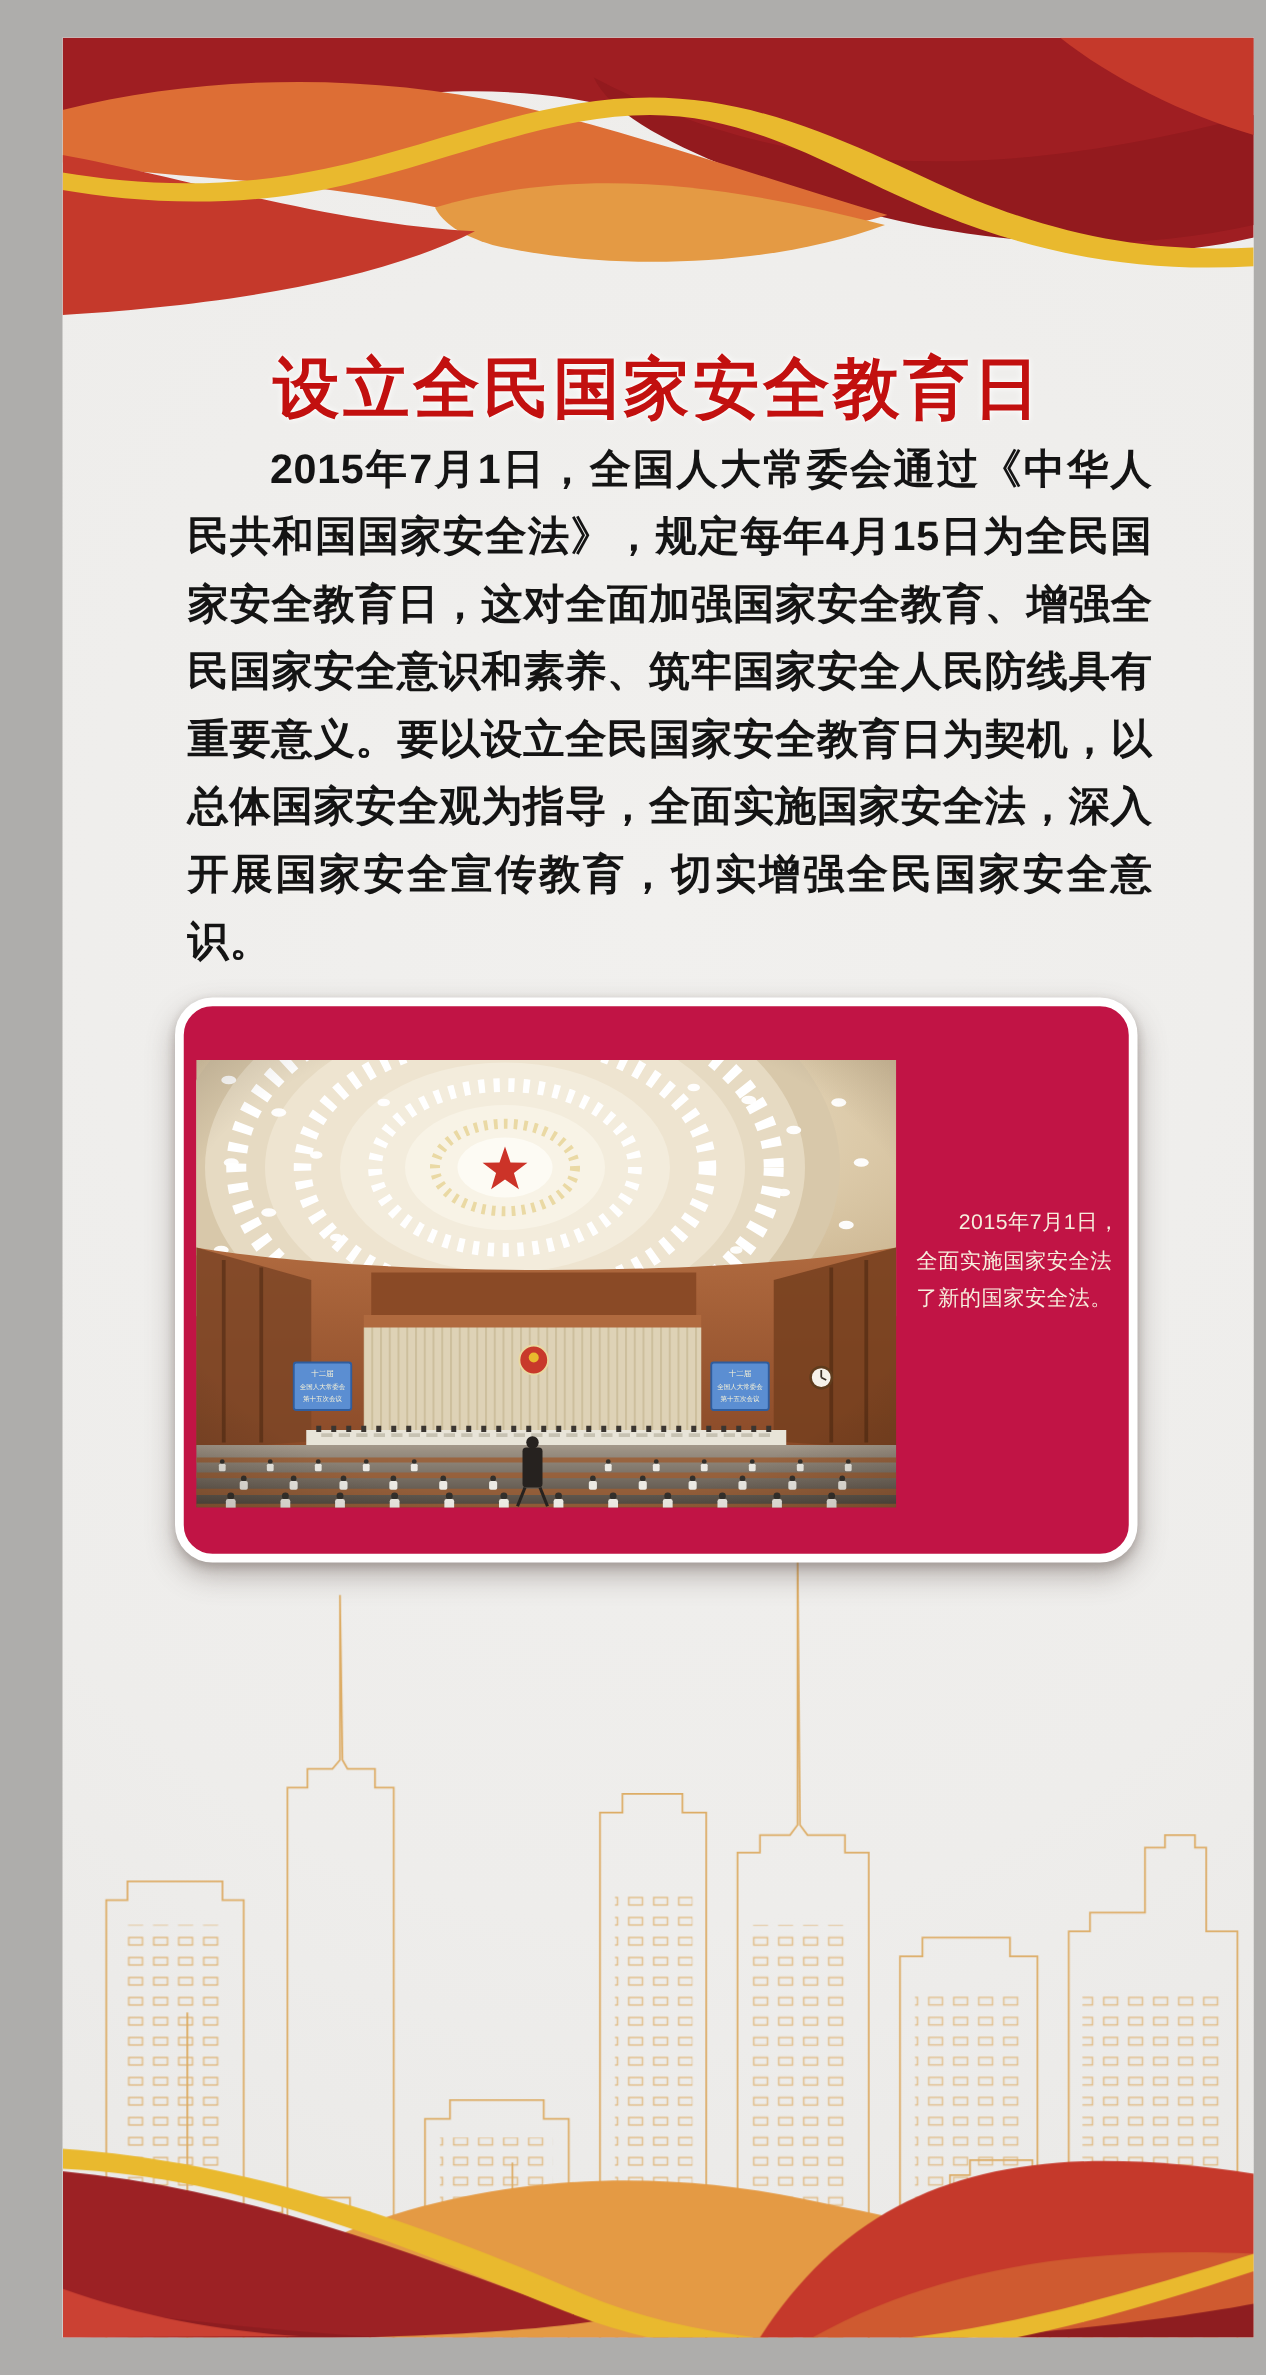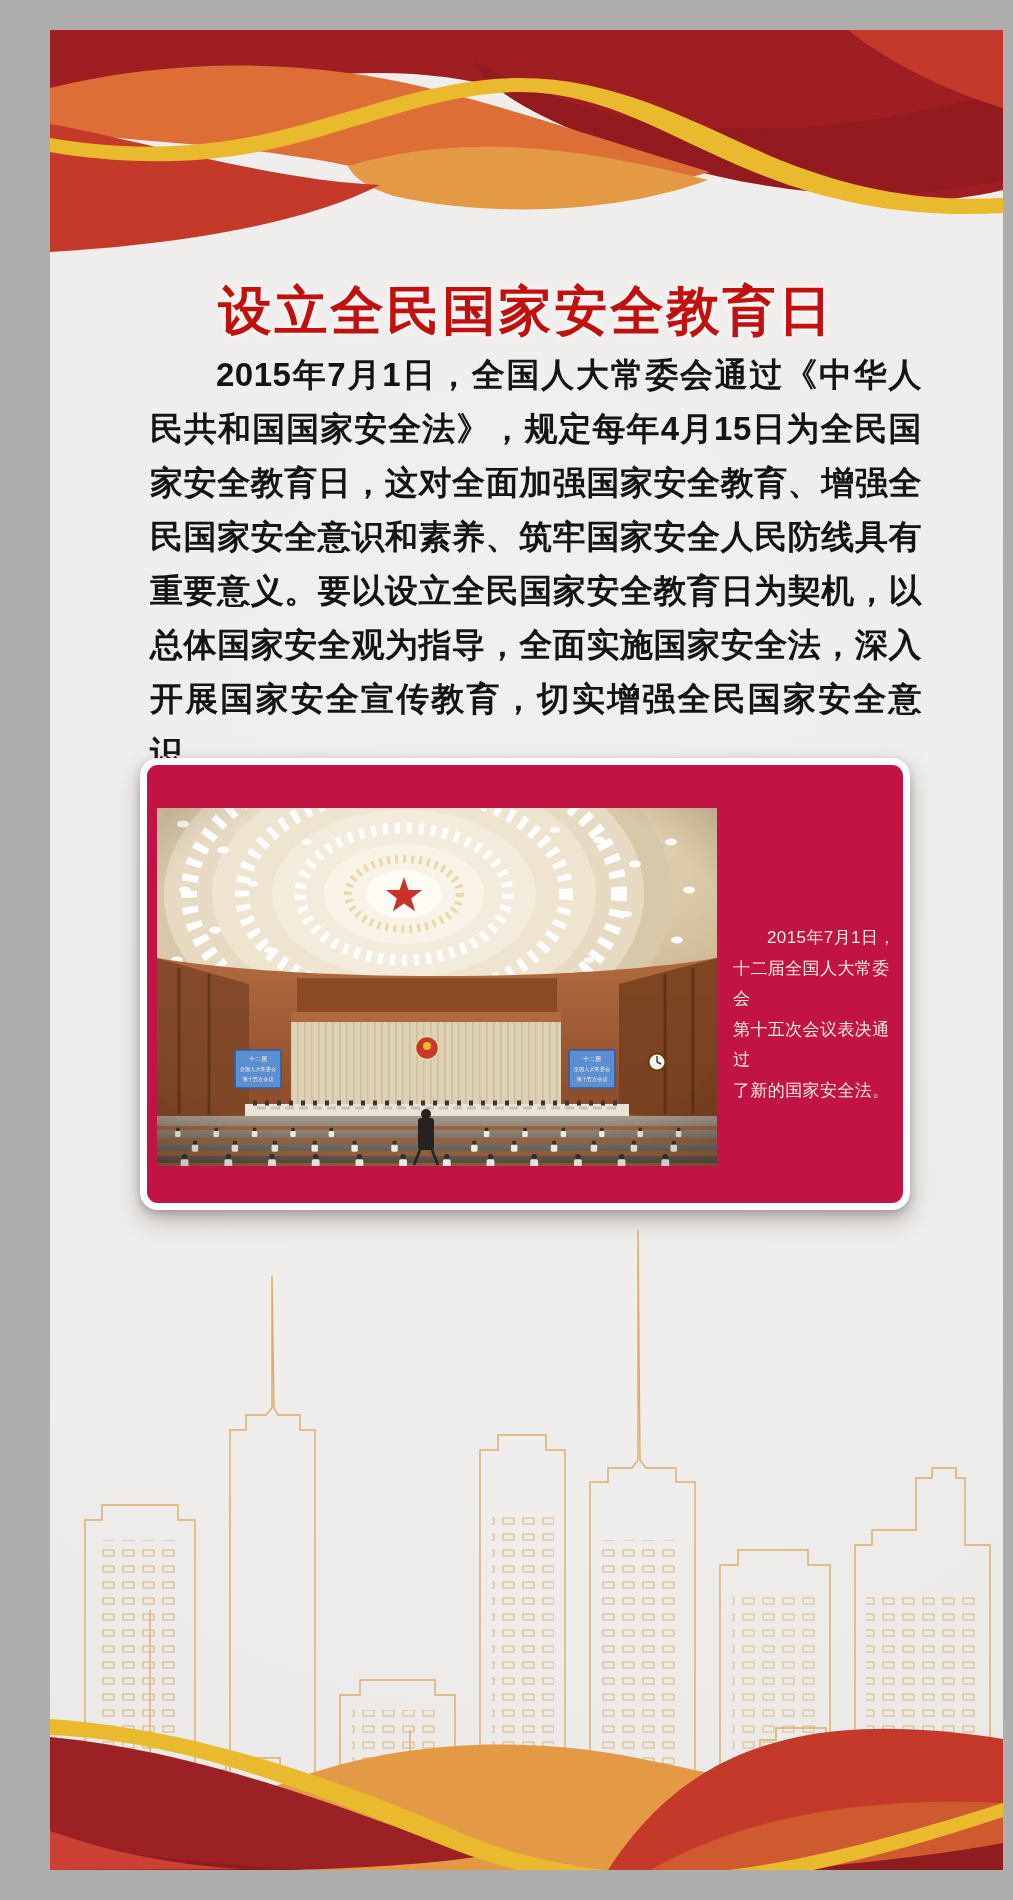--- a/index.html
+++ b/index.html
@@ -16,23 +16,23 @@
           background:radial-gradient(ellipse 130% 80% at 50% 38%, #f1f0ee 0%, #eeedeb 55%, #e7e6e4 100%);
           overflow:hidden;}
   .banner-top{position:absolute;left:0;top:0;width:953px;height:230px;z-index:5;}
   .banner-bottom{position:absolute;left:0;bottom:0;width:953px;height:185px;z-index:5;}
   .title{position:absolute;left:0;top:210px;width:953px;text-align:center;z-index:2;
          font-size:53px;font-weight:bold;letter-spacing:3px;color:var(--title-red);
          text-shadow:0 0 6px rgba(255,255,255,.95),0 0 2px rgba(255,255,255,.9);}
   .body-par{position:absolute;left:100px;top:318px;width:772px;z-index:2;margin:0;
             font-size:33px;line-height:54px;font-weight:600;color:var(--body-text);
             text-align:justify;text-indent:2em;letter-spacing:.5px;}
-  .card{position:absolute;left:90px;top:728px;width:770px;height:452px;z-index:3;
+  .card{position:absolute;left:90px;top:768px;width:770px;height:452px;z-index:3;
         box-sizing:border-box;background:var(--card-red);
-        border:7px solid #fff;border-radius:18px;
+        border:7px solid #fff;border-radius:30px;
         box-shadow:0 10px 22px rgba(100,85,80,.42),0 3px 8px rgba(100,85,80,.3);}
   .photo{position:absolute;left:10px;top:43px;width:560px;height:358px;display:block;}
   .caption{position:absolute;left:586px;top:158px;width:168px;
            font-size:17px;line-height:30.5px;color:var(--caption-cream);letter-spacing:.4px;}
   .caption .cap-line:first-child{text-indent:2em;}
   .skyline{position:absolute;left:10px;top:1180px;width:935px;height:660px;z-index:1;}
 </style>
 </head>
 <body>
 
@@ -214,22 +214,21 @@
             <rect x="261" y="310" width="16" height="32" rx="3" fill="#26221f"></rect>
             <line x1="263" y1="342" x2="257" y2="357" stroke="#26221f" stroke-width="2.5"></line>
             <line x1="275" y1="342" x2="281" y2="357" stroke="#26221f" stroke-width="2.5"></line>
           </g>
         </g>
         <rect x="0" y="0" width="560" height="358" fill="url(#vig)"></rect>
       </svg>
 
       <div class="caption">
         <div class="cap-line">2015年7月1日，</div>
-        <div class="cap-line">十二届全国人大常委会</div>
-        <div class="cap-line">第十五次会议表决通过</div>
+        <div class="cap-line">全面实施国家安全法</div>
         <div class="cap-line">了新的国家安全法。</div>
       </div>
     </section>
 
     <svg class="skyline" viewBox="0 0 935 660" aria-hidden="true">
       <defs>
         <pattern id="win" width="20" height="16" patternUnits="userSpaceOnUse">
           <rect x="3" y="4" width="11" height="6" fill="none" stroke="var(--skyline)" stroke-width="1"></rect>
         </pattern>
       </defs>

